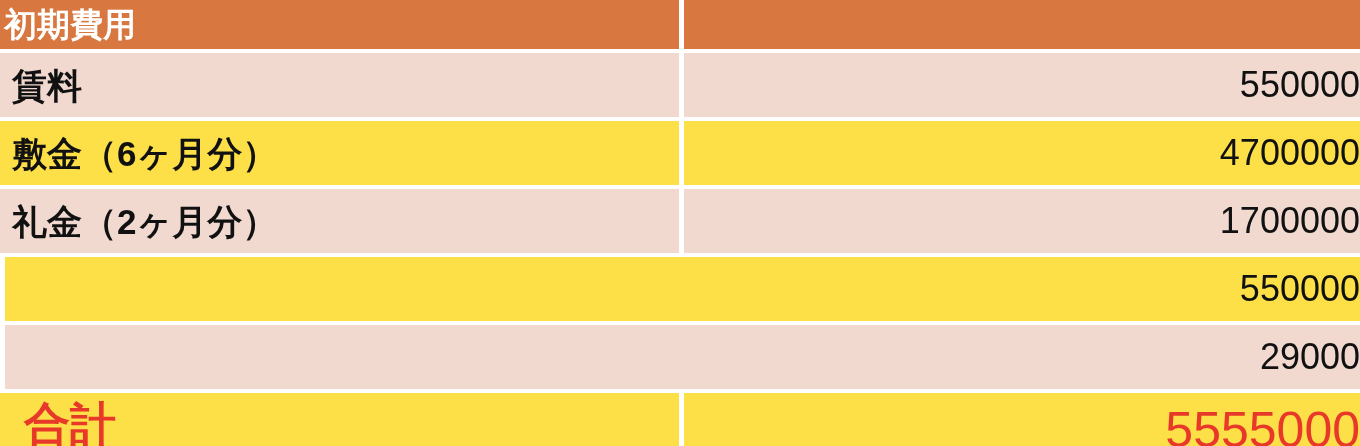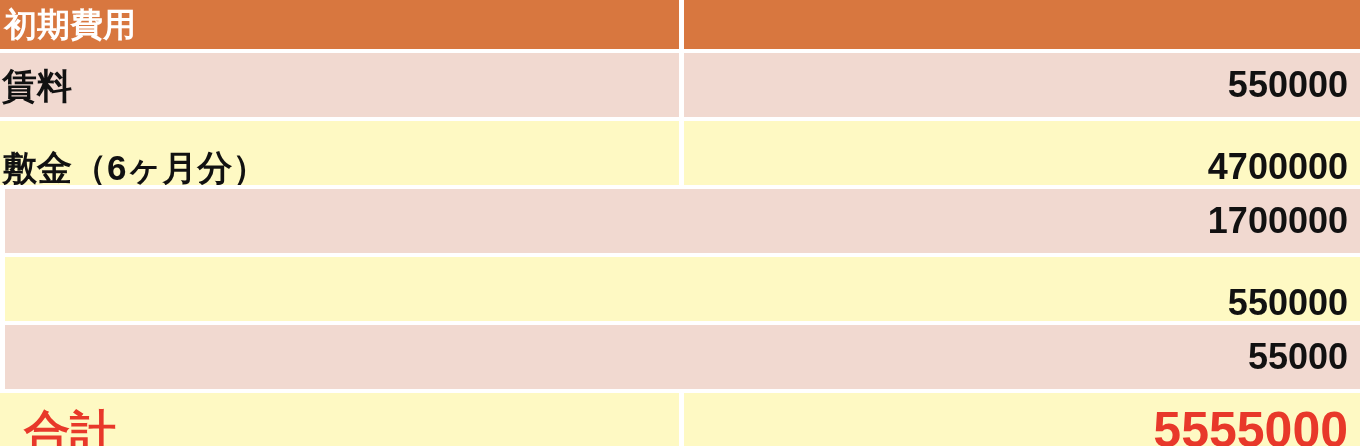--- a/index.html
+++ b/index.html
@@ -79,36 +79,36 @@
     flex: 0 0 679px;
     justify-content: flex-start;
   }
   .table-row .cell-value {
     flex: 1 1 auto;
     margin-left: 5px;
     justify-content: flex-end;
   }
 
   .row-shade-dark .cell { background: #f1d9d0; }
-  .row-shade-light .cell { background: #fef9c3; align-items: flex-end; }
+  .row-shade-light .cell { background: #fde047; }
 
   .label-text {
     color: #111111;
     font-size: 35px;
     font-weight: bold;
     line-height: 1;
-    padding-left: 2px;
+    padding-left: 12px;
     white-space: nowrap;
   }
   .value-text {
     color: #111111;
     font-size: 36px;
-    font-weight: bold;
+    font-weight: normal;
     line-height: 1;
-    padding-right: 12px;
+    padding-right: 0px;
     white-space: nowrap;
   }
 
   
   .row-total {
     flex: 1 1 auto;
     height: auto;
   }
   .row-total .cell {
     height: 100%;
@@ -152,34 +152,37 @@
     <div class="table-row row-shade-light">
       <div class="cell cell-label">
         <span class="label-text">敷金（6ヶ月分）</span>
       </div>
       <div class="cell cell-value">
         <span class="value-text">4700000</span>
       </div>
     </div>
 
     <div class="table-row row-shade-dark">
+      <div class="cell cell-label">
+        <span class="label-text">礼金（2ヶ月分）</span>
+      </div>
       <div class="cell cell-value">
         <span class="value-text">1700000</span>
       </div>
     </div>
 
     <div class="table-row row-shade-light">
       <div class="cell cell-value">
         <span class="value-text">550000</span>
       </div>
     </div>
 
     <div class="table-row row-shade-dark">
       <div class="cell cell-value">
-        <span class="value-text">55000</span>
+        <span class="value-text">29000</span>
       </div>
     </div>
 
     <div class="table-row row-total row-shade-light">
       <div class="cell cell-label">
         <span class="label-text">合計</span>
       </div>
       <div class="cell cell-value">
         <span class="value-text">5555000</span>
       </div>

